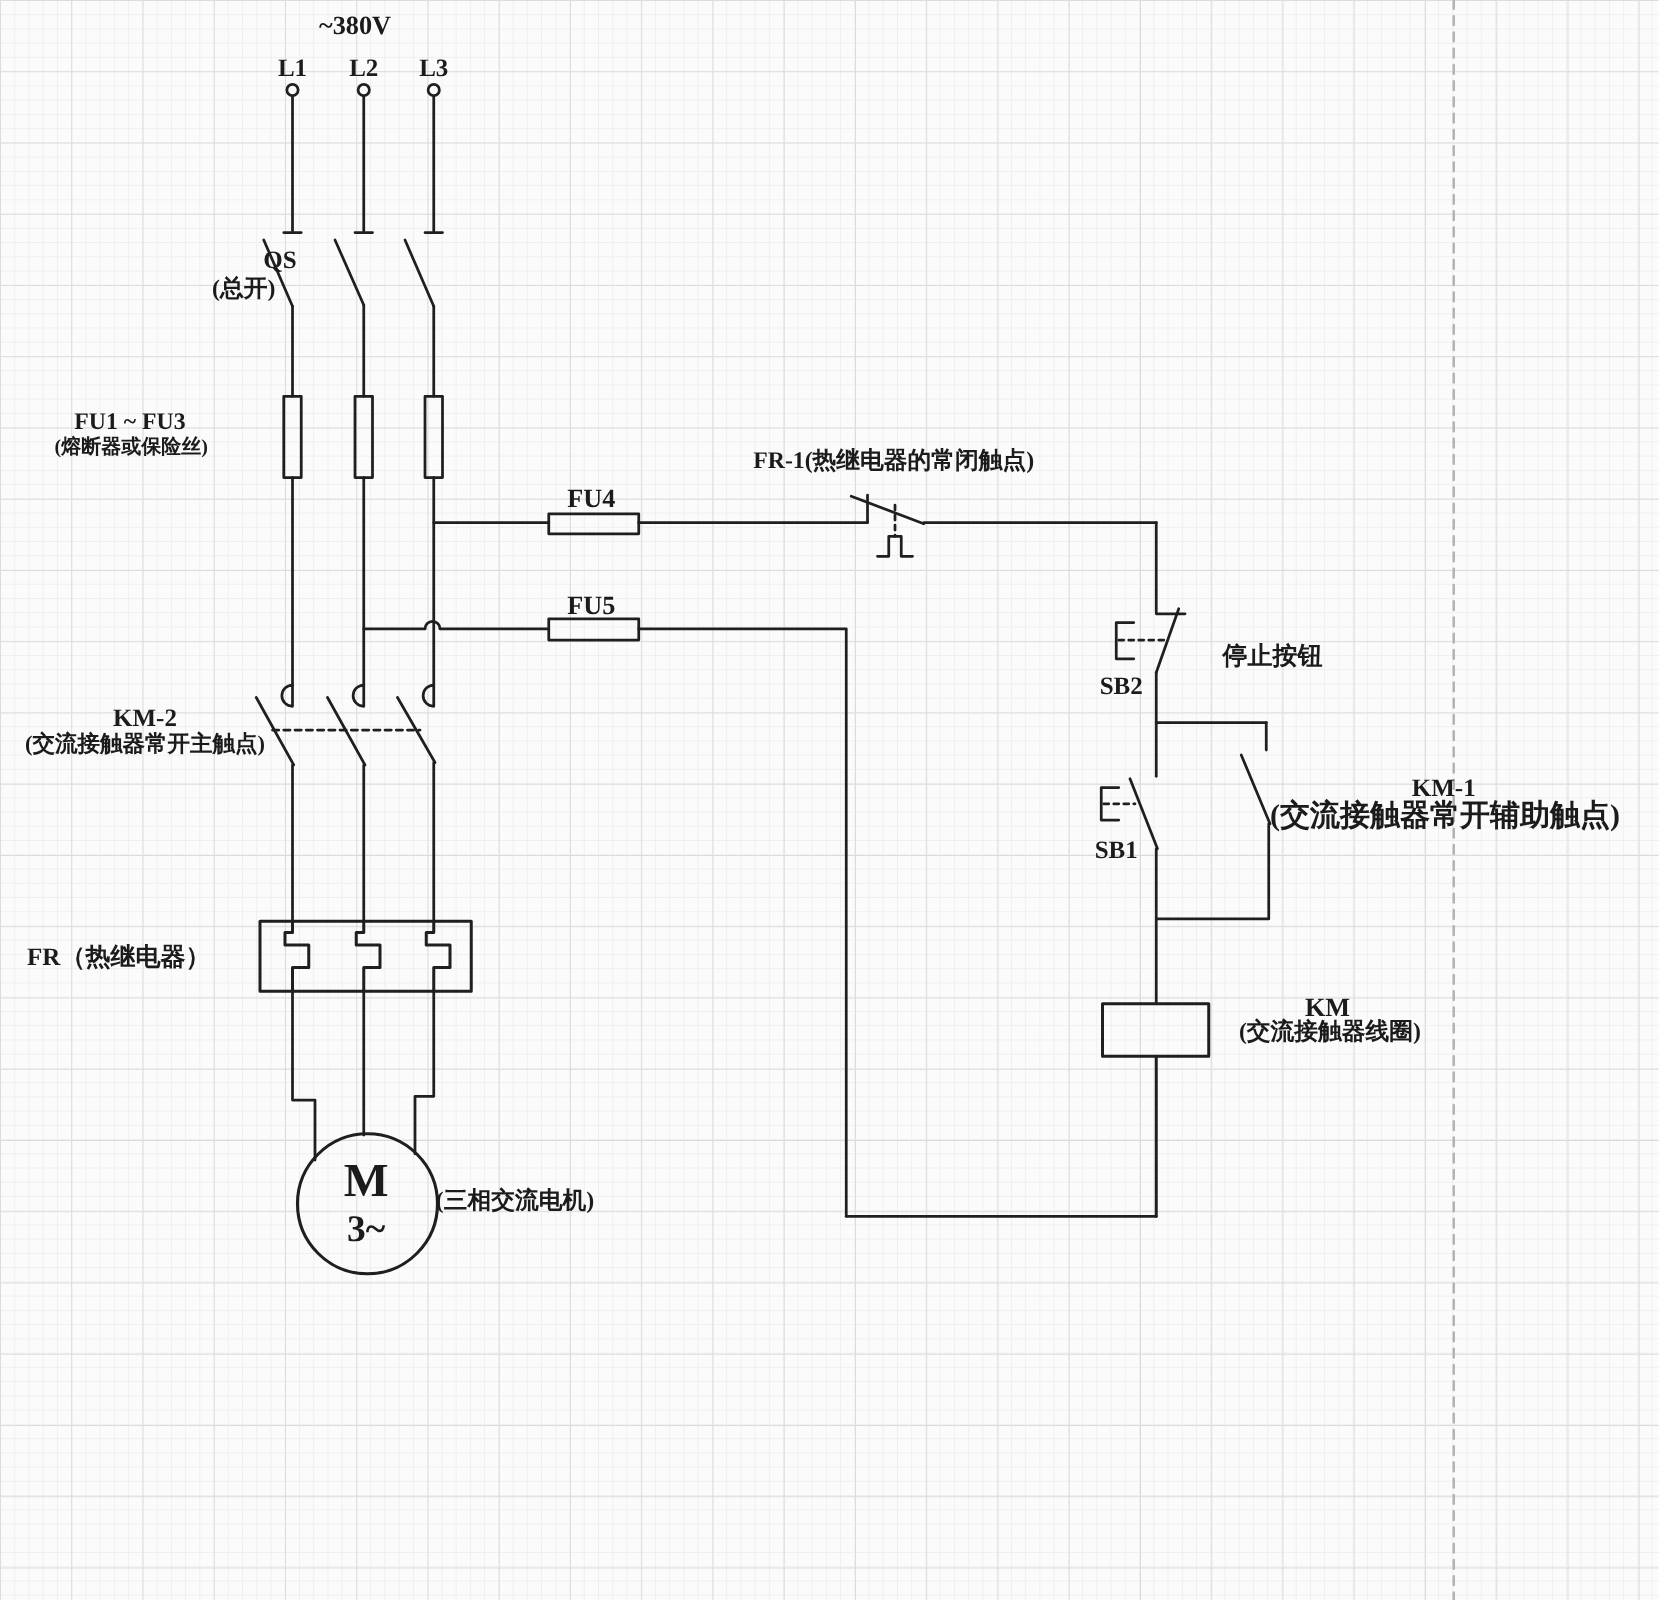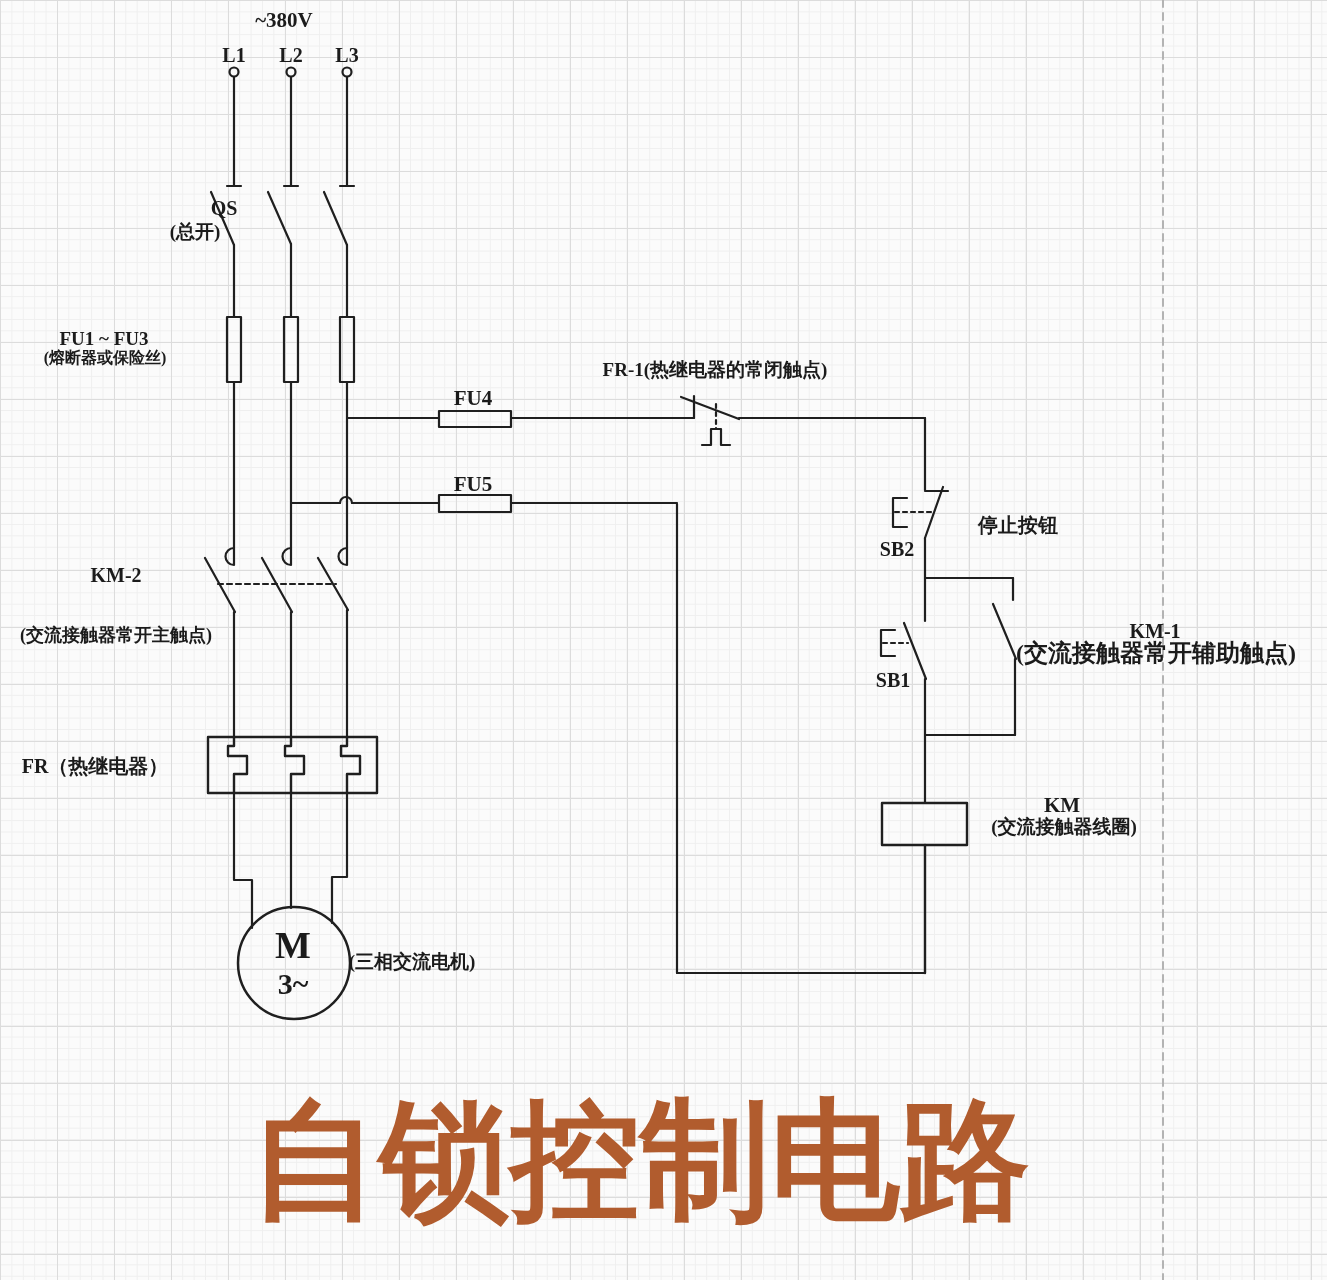--- a/index.html
+++ b/index.html
@@ -156,34 +156,33 @@
 
   <div class="lbl" style="left:104px;top:339px;font-size:19px;">FU1 ~ FU3</div>
   <div class="lbl" style="left:105px;top:358px;font-size:16px;">(熔断器或保险丝)</div>
 
   <div class="lbl" style="left:473px;top:399px;font-size:21px;">FU4</div>
   <div class="lbl" style="left:473px;top:485px;font-size:21px;">FU5</div>
 
   <div class="lbl" style="left:715px;top:370px;font-size:19px;">FR-1(热继电器的常闭触点)</div>
 
   <div class="lbl" style="left:116px;top:575px;font-size:20px;">KM-2</div>
-  <div class="lbl" style="left:116px;top:596px;font-size:18px;margin-top:40px;">(交流接触器常开主触点)</div>
+  <div class="lbl" style="left:116px;top:596px;font-size:18px;">(交流接触器常开主触点)</div>
 
   <div class="lbl" style="left:95px;top:766px;font-size:20px;">FR（热继电器）</div>
 
   <div class="lbl" style="left:897px;top:549px;font-size:20px;">SB2</div>
   <div class="lbl" style="left:1018px;top:525px;font-size:20px;">停止按钮</div>
 
   <div class="lbl" style="left:893px;top:680px;font-size:20px;">SB1</div>
 
   <div class="lbl" style="left:1155px;top:631px;font-size:20px;text-align:center;">KM-1</div>
   <div class="lbl" style="left:1156px;top:653px;font-size:24px;">(交流接触器常开辅助触点)</div>
 
   <div class="lbl" style="left:1062px;top:806px;font-size:21px;text-align:right;">KM</div>
   <div class="lbl" style="left:1064px;top:827px;font-size:19px;">(交流接触器线圈)</div>
 
   <div class="lbl" style="left:293px;top:946px;font-size:38px;font-weight:700;">M</div>
   <div class="lbl" style="left:293px;top:983px;font-size:30px;font-weight:700;">3~</div>
   <div class="lbl" style="left:412px;top:962px;font-size:19px;">(三相交流电机)</div>
 
-  <div class="big-title" style="left:640px;top:1162px;">自锁控制电路</div>
 
 </div>
 
 </body></html>

